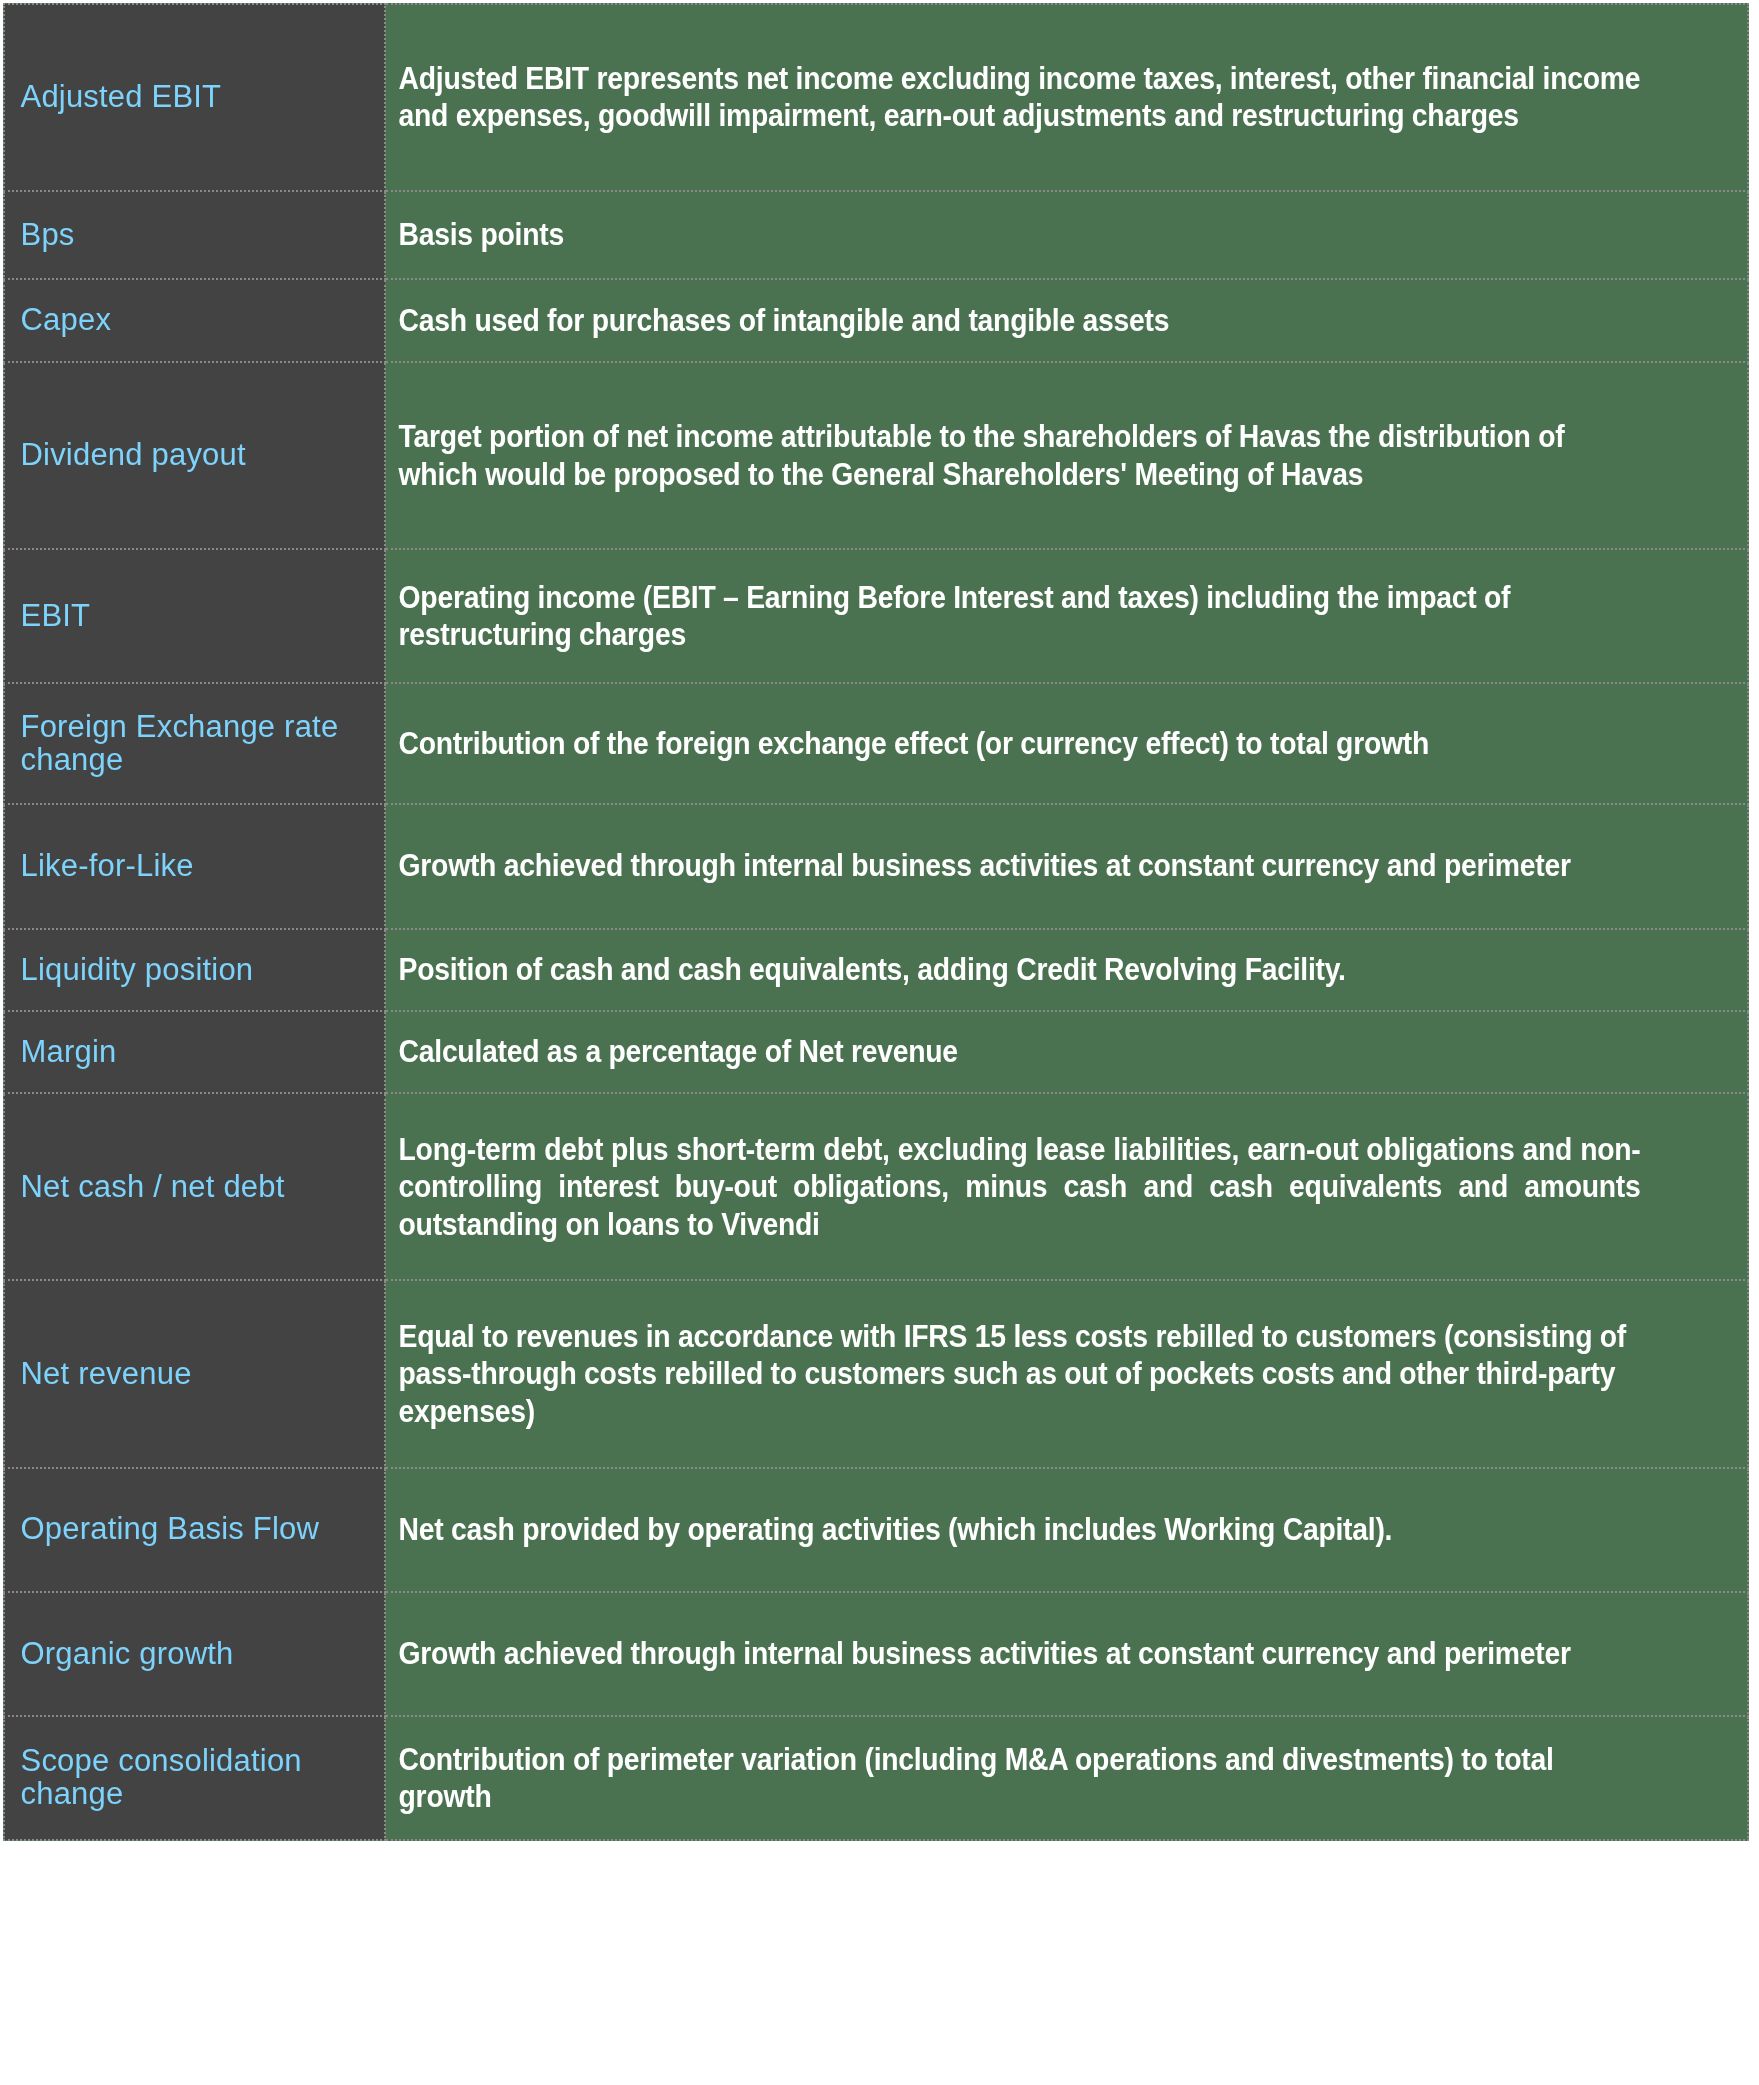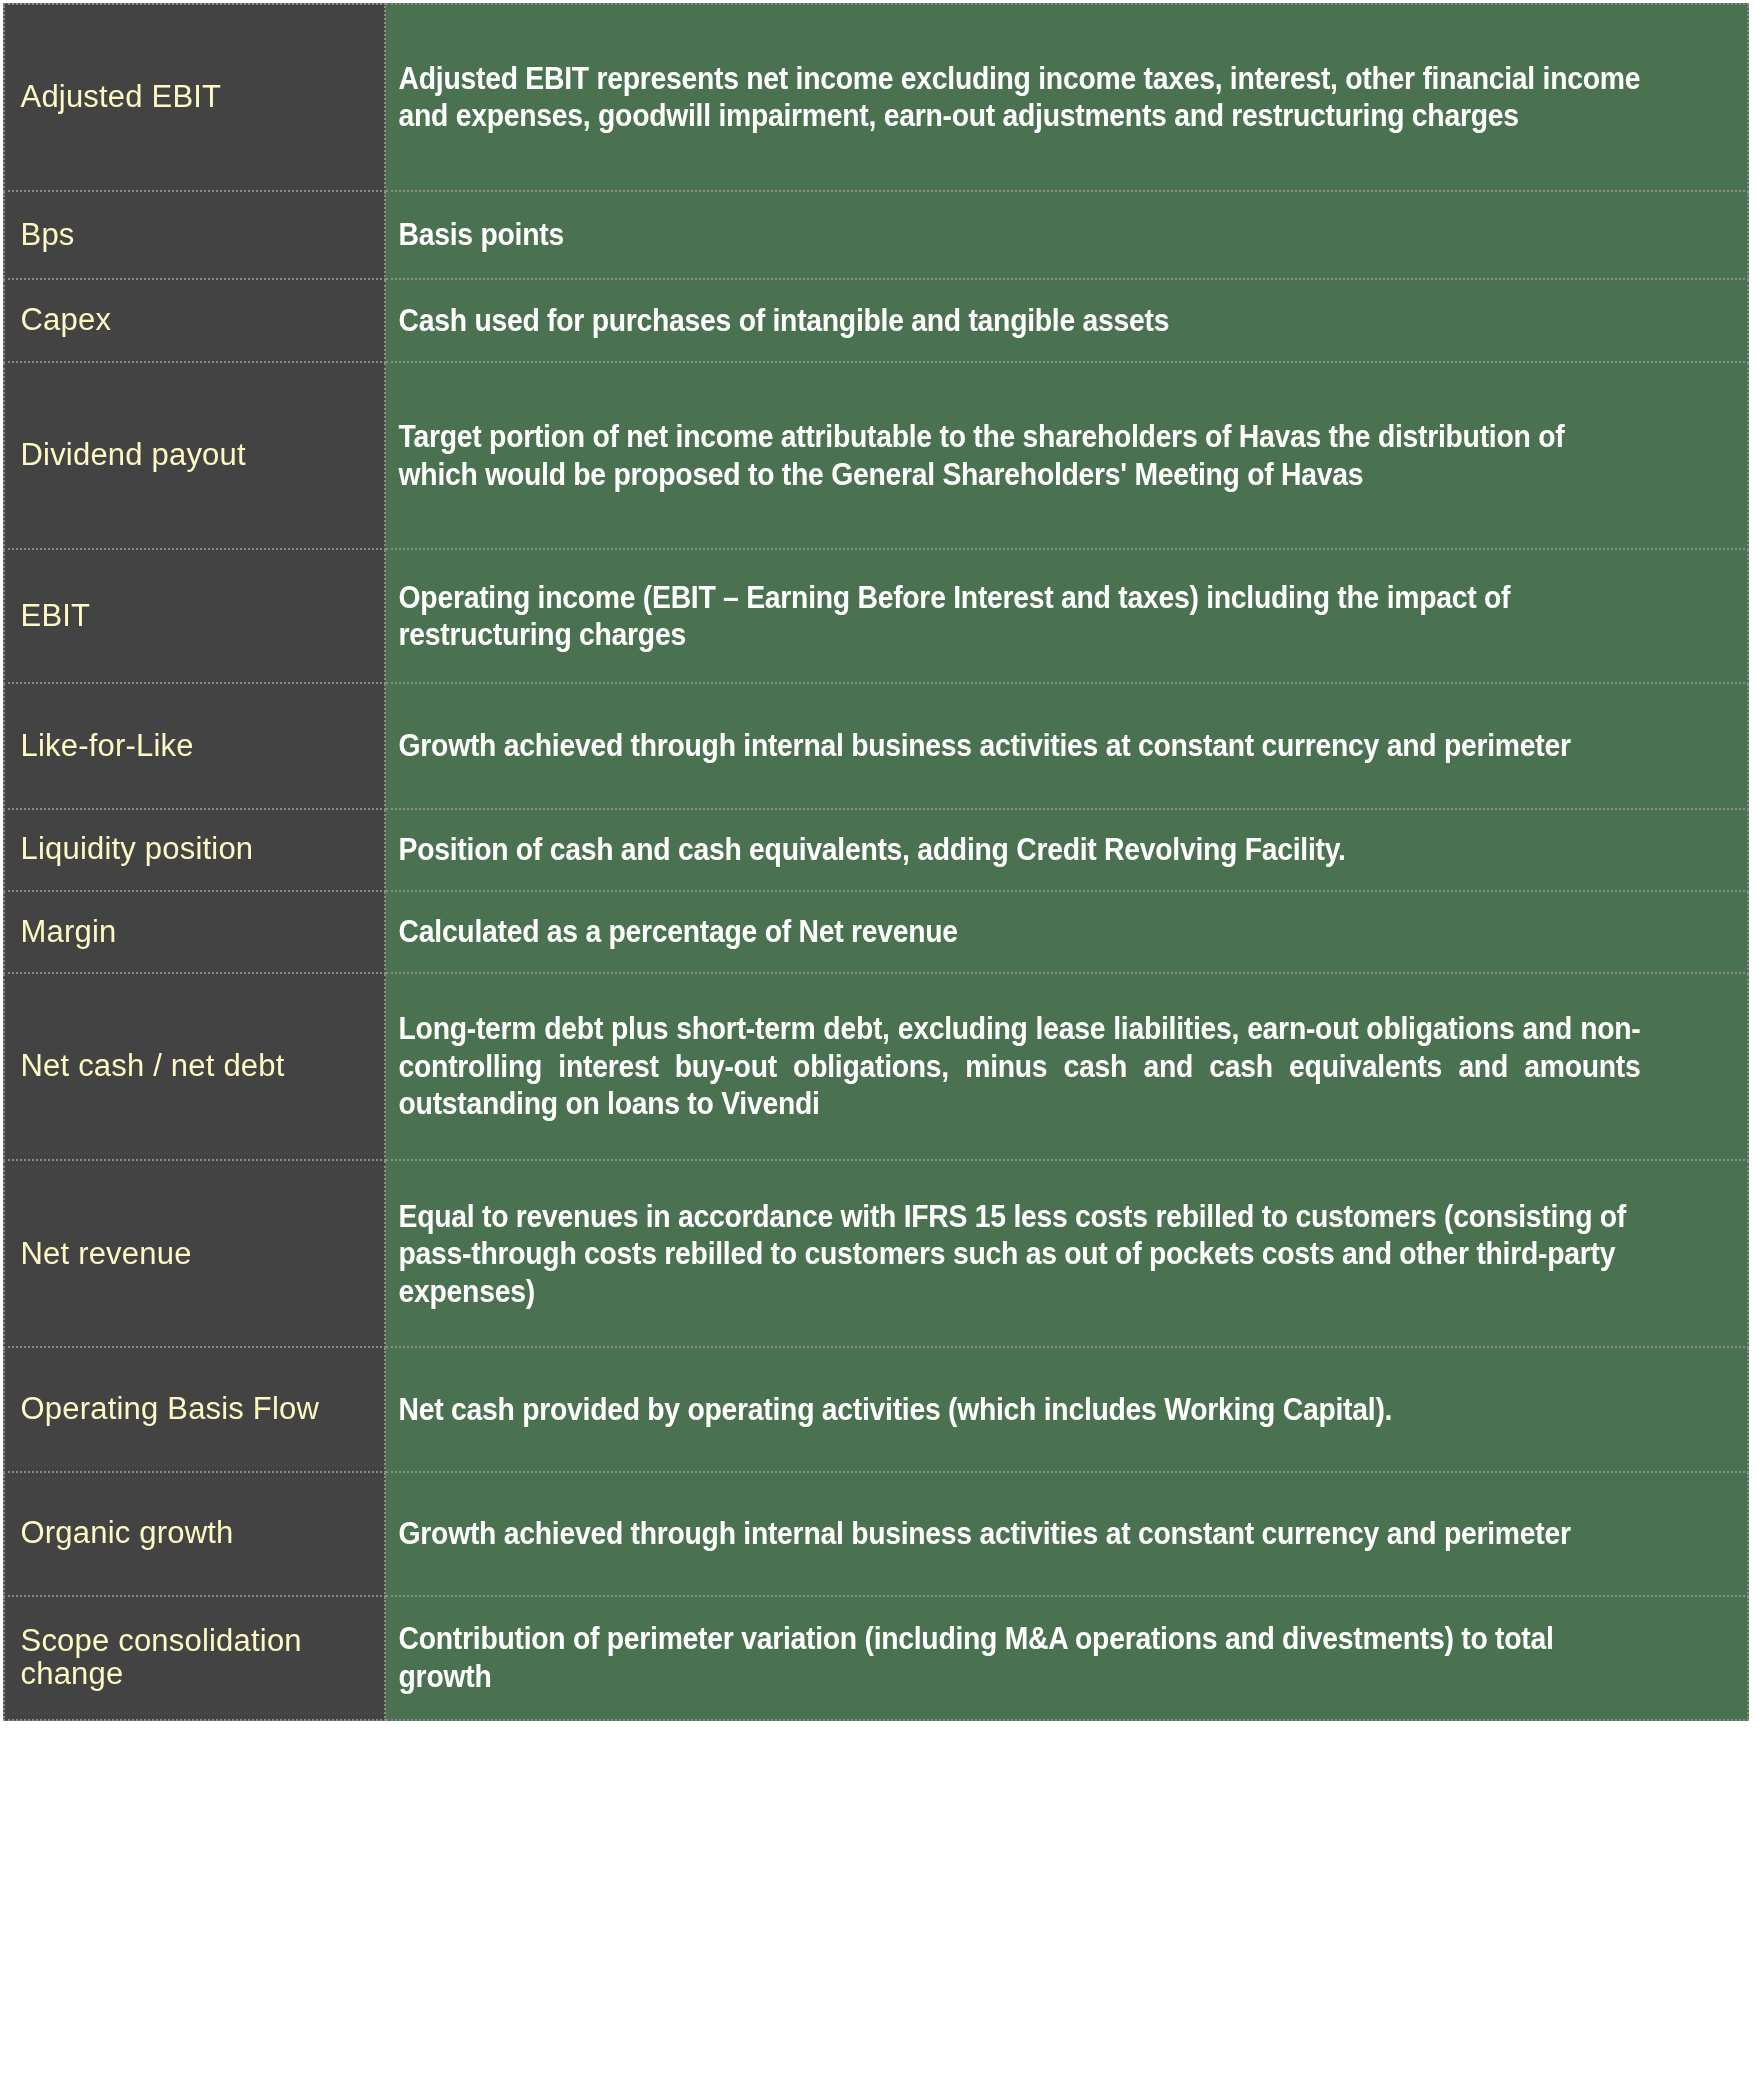--- a/index.html
+++ b/index.html
@@ -35,21 +35,21 @@
   td {
     vertical-align: middle;
     border-left: 2.5px dotted #8a8a8a;
     border-right: 2.5px dotted #8a8a8a;
     border-top: 2.5px dotted #8a8a8a;
     border-bottom: 2.5px dotted #8a8a8a;
   }
 
   td.term {
     background: #434343;
-    color: #fef9c3;
+    color: #7dd3fc;
     font-family: "Liberation Sans", sans-serif;
     font-weight: 400;
     font-size: 31px;
     line-height: 1.05;
     letter-spacing: 0.2px;
     padding: 12px 15.3px 12px 16px;
   }
 
   td.def {
     background: #4a7250;
@@ -110,20 +110,24 @@
       <td class="def">Cash used for purchases of intangible and tangible assets</td>
     </tr>
     <tr class="r-dividend">
       <td class="term">Dividend payout</td>
       <td class="def">Target portion of net income attributable to the shareholders of Havas the distribution of which would be proposed to the General Shareholders' Meeting of Havas</td>
     </tr>
     <tr class="r-ebit">
       <td class="term">EBIT</td>
       <td class="def">Operating income (EBIT – Earning Before Interest and taxes) including the impact of restructuring charges</td>
     </tr>
+    <tr class="r-fx">
+      <td class="term">Foreign Exchange rate change</td>
+      <td class="def">Contribution of the foreign exchange effect (or currency effect) to total growth</td>
+    </tr>
     <tr class="r-lfl">
       <td class="term">Like-for-Like</td>
       <td class="def">Growth achieved through internal business activities at constant currency and perimeter</td>
     </tr>
     <tr class="r-liquidity">
       <td class="term">Liquidity position</td>
       <td class="def">Position of cash and cash equivalents, adding Credit Revolving Facility.</td>
     </tr>
     <tr class="r-margin">
       <td class="term">Margin</td>

